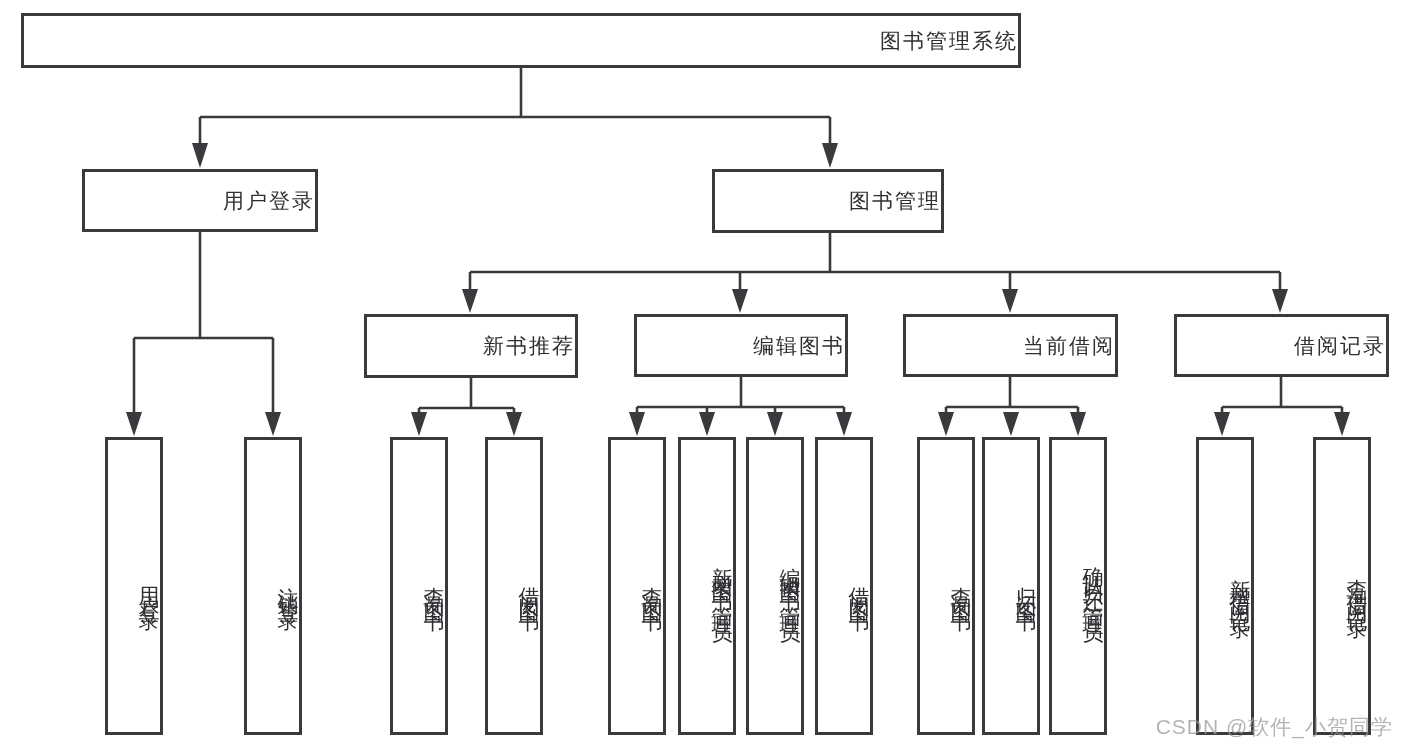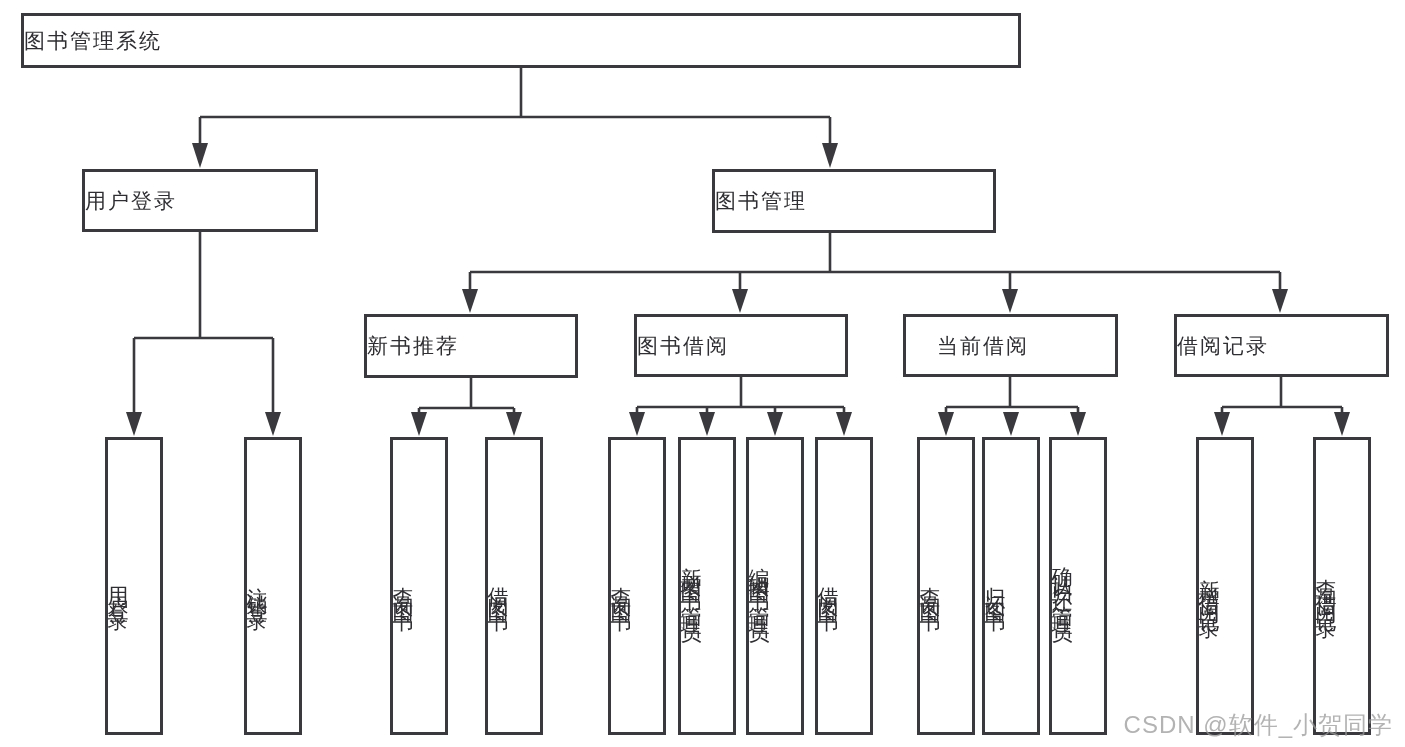--- a/index.html
+++ b/index.html
@@ -15,41 +15,41 @@
     width:1405px;height:747px;
     background:var(--bg);
     overflow:hidden;
   }
   #wires{position:absolute;left:0;top:0;z-index:0;}
   .node{
     position:absolute;
     background:#fff;
     border:3px solid var(--line);
     box-sizing:border-box;
-    display:flex;align-items:center;justify-content:flex-start;
+    display:flex;align-items:center;justify-content:flex-end;
     color:var(--text);
     font-size:21px;
     letter-spacing:2px;
     z-index:1;
   }
   .leaf{
     top:437px;height:298px;width:58px;
   }
   .leaf span{
     writing-mode:vertical-rl;
     text-orientation:mixed;
     letter-spacing:8px;
     font-size:21px;
     line-height:1;
     white-space:nowrap;
   }
   .watermark{
     position:absolute;
     right:12px;bottom:6px;
-    font-size:24px;
+    font-size:21px;
     color:var(--wm);
     opacity:.75;
     letter-spacing:1px;
     z-index:2;
   }
 </style>
 </head>
 <body>
 
 <div id="canvas">
@@ -122,29 +122,29 @@
     </g>
   </svg>
 
   <div class="node" style="left:21px;top:13px;width:1000px;height:55px;">
     <span>图书管理系统</span>
   </div>
 
   <div class="node" style="left:82px;top:169px;width:236px;height:63px;">
     <span>用户登录</span>
   </div>
-  <div class="node" style="left:712px;top:169px;width:284px;height:64px;">
+  <div class="node" style="left:712px;top:169px;width:232px;height:64px;">
     <span>图书管理</span>
   </div>
 
   <div class="node" style="left:364px;top:314px;width:214px;height:64px;">
     <span>新书推荐</span>
   </div>
   <div class="node" style="left:634px;top:314px;width:214px;height:63px;">
-    <span>图书借阅</span>
+    <span>编辑图书</span>
   </div>
   <div class="node" style="left:903px;top:314px;width:215px;height:63px;padding-left:31px;">
     <span>当前借阅</span>
   </div>
   <div class="node" style="left:1174px;top:314px;width:215px;height:63px;">
     <span>借阅记录</span>
   </div>
 
   <div class="node leaf" style="left:105px;">
     <span>用户登录</span>

